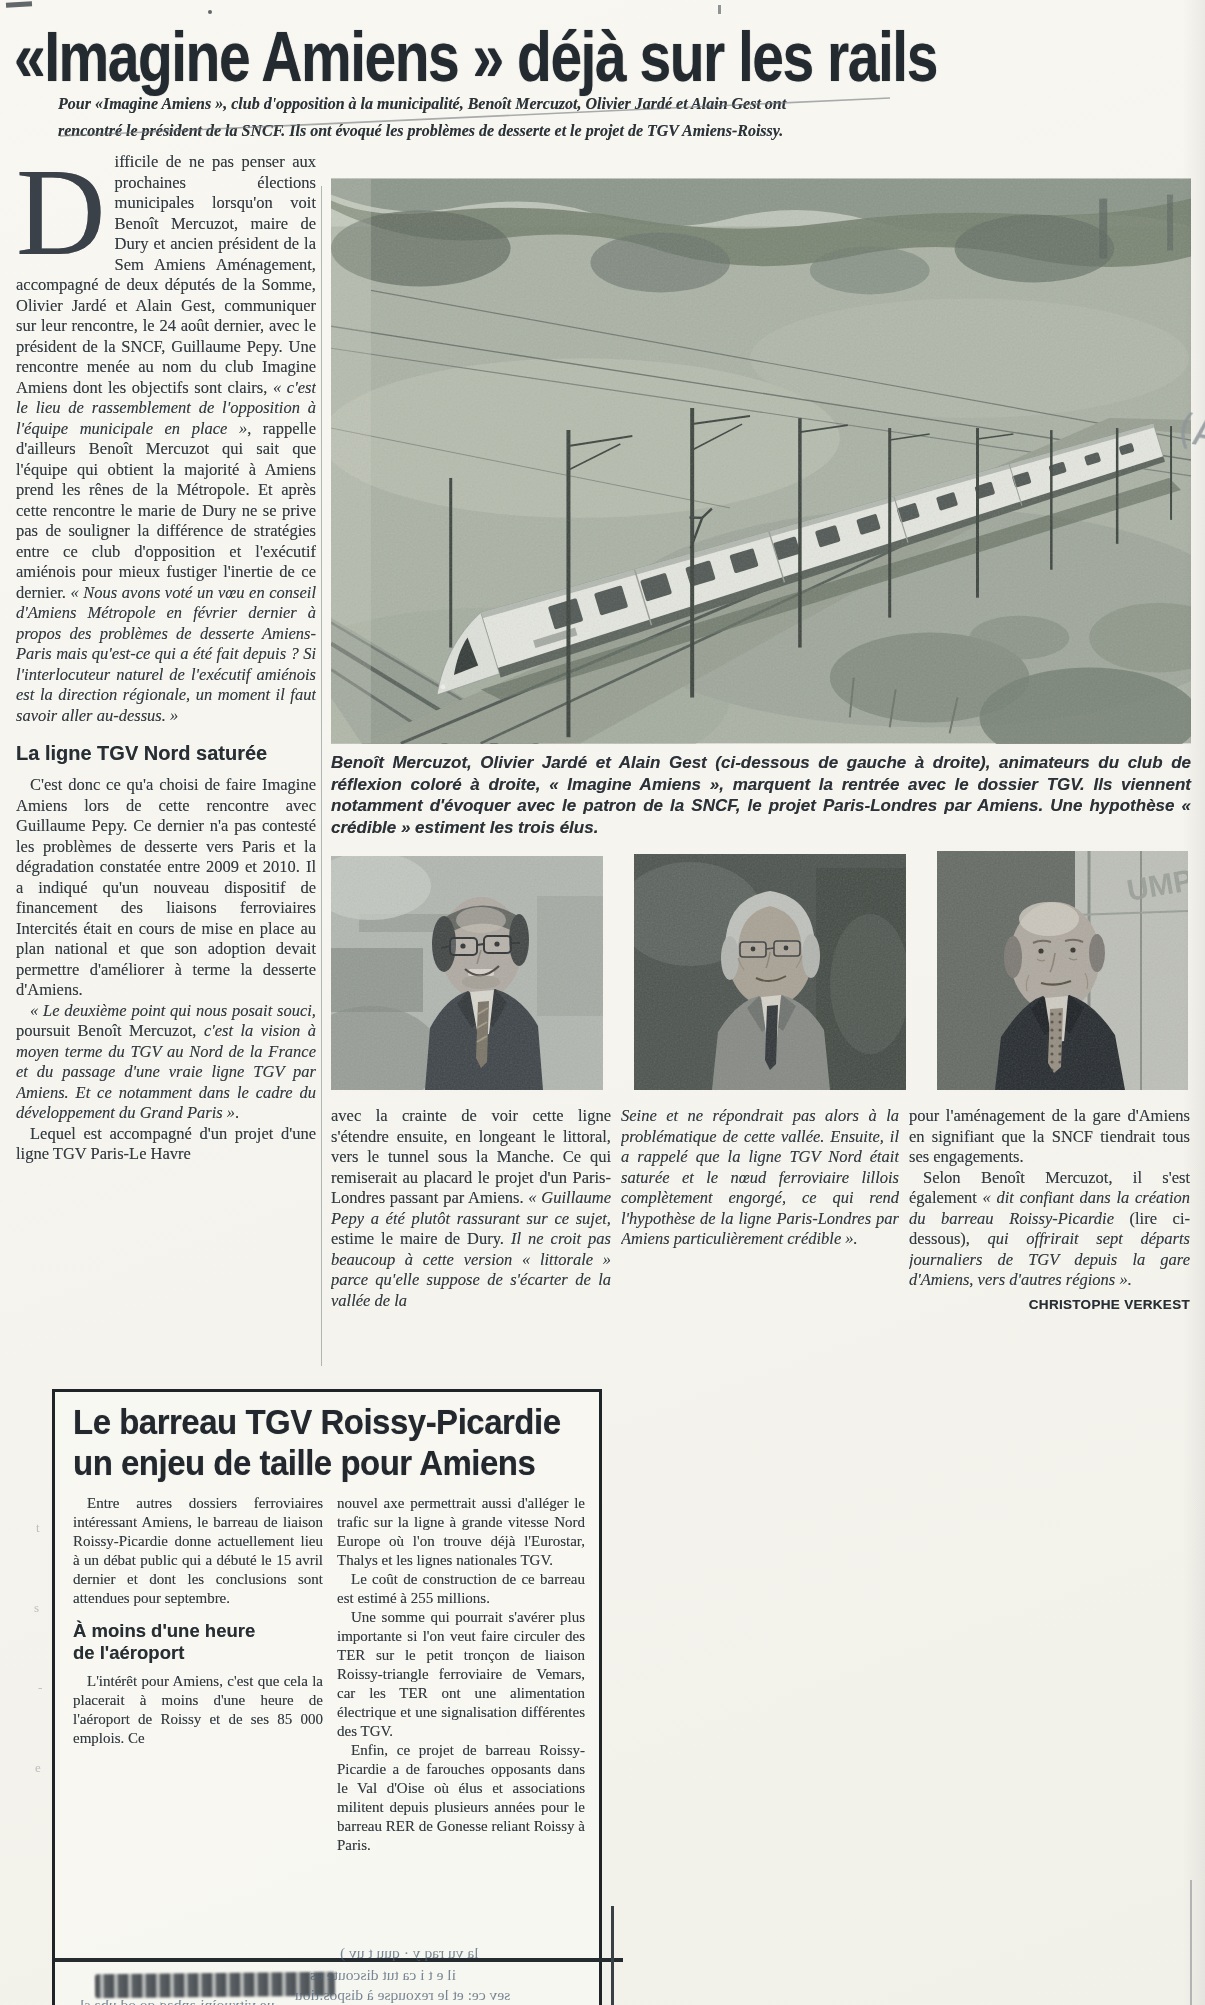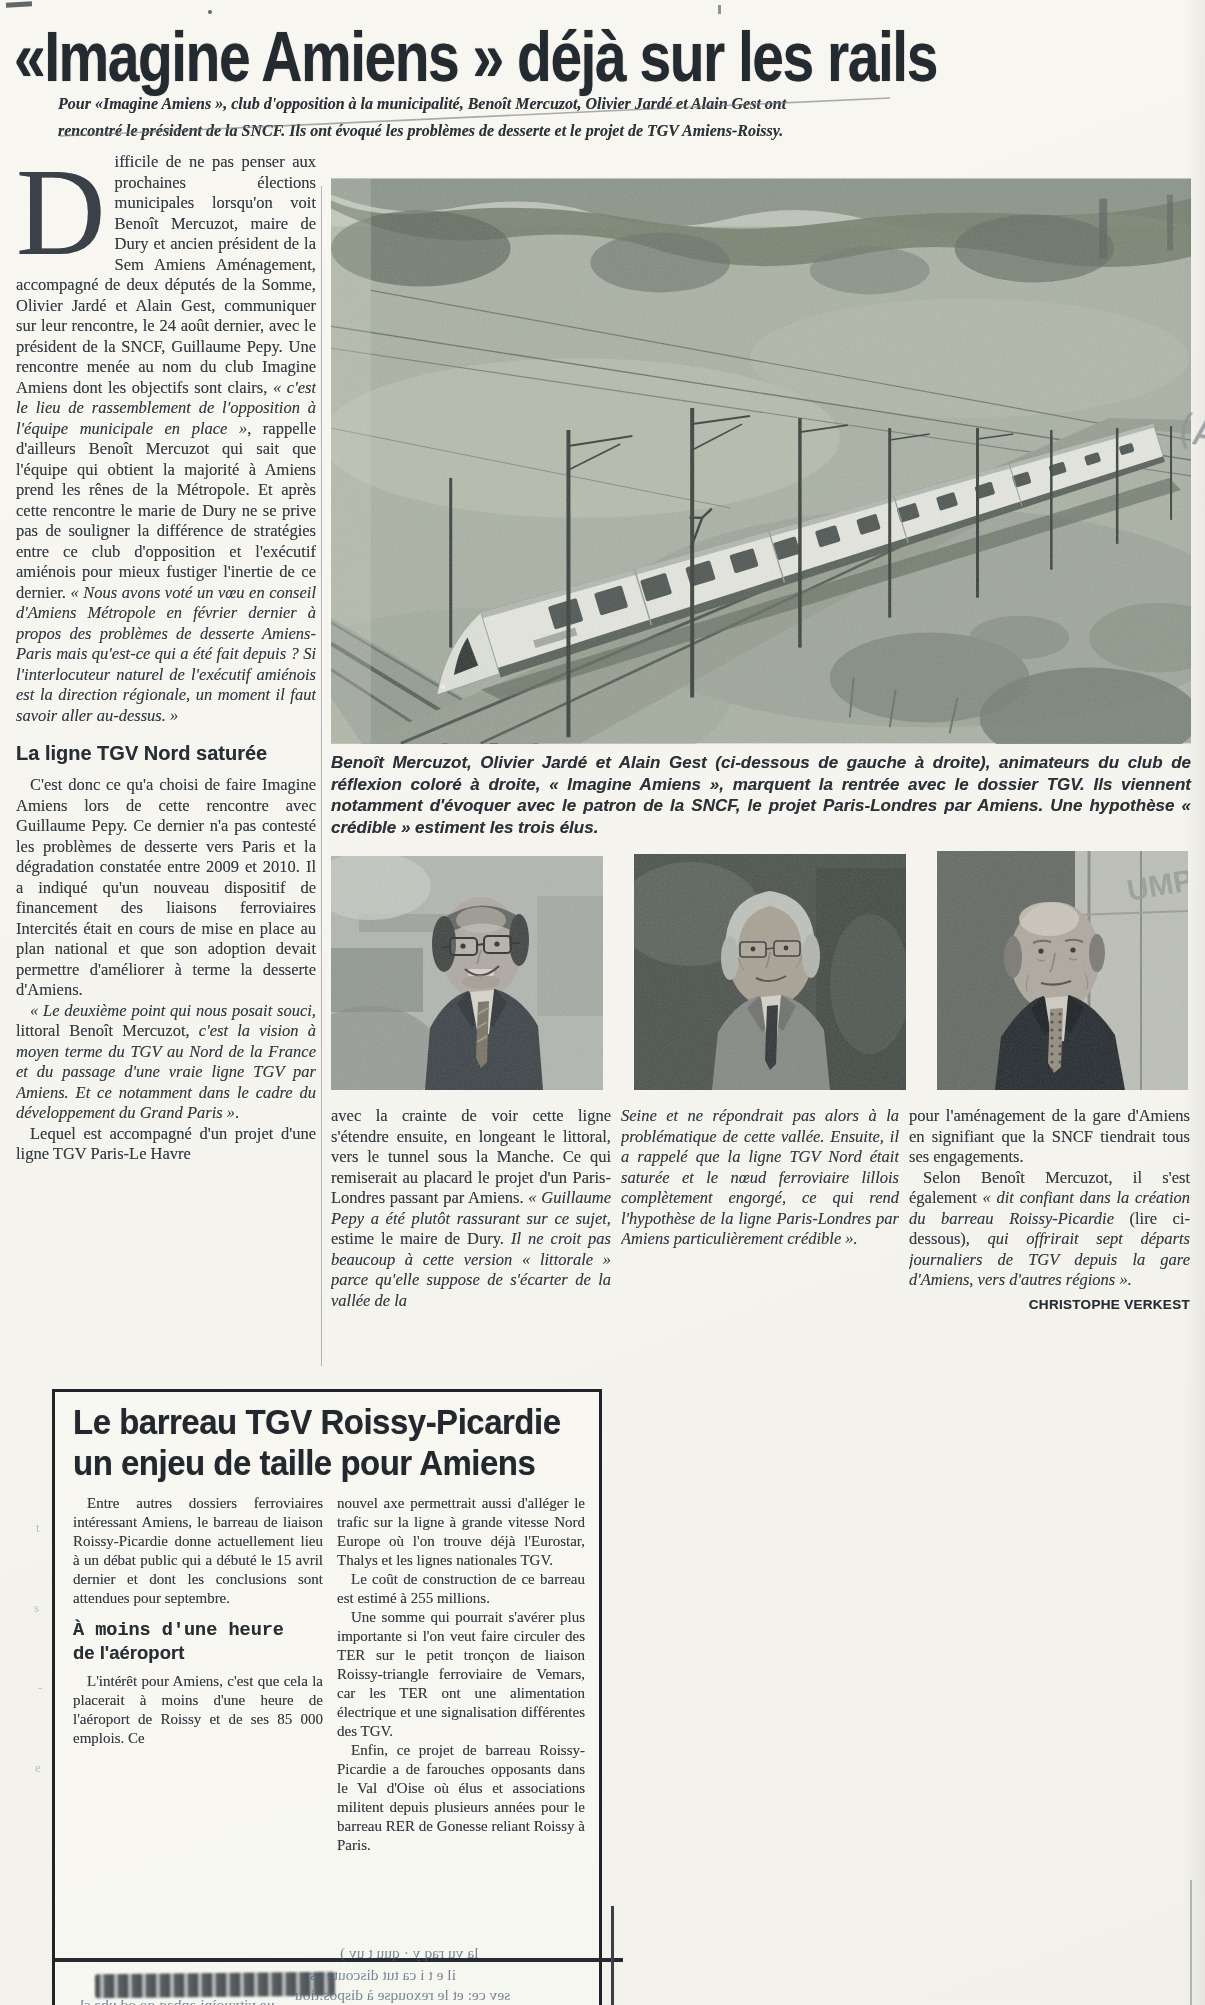--- a/index.html
+++ b/index.html
@@ -77,21 +77,21 @@
   <svg class="abs" style="left:40px;top:86px;pointer-events:none;" width="880" height="60">
     <line x1="20" y1="50" x2="850" y2="12" stroke="#74797d" stroke-width="1.6" opacity=".6"></line>
   </svg>
 
   <div class="abs vrule" style="left:321px;top:186px;width:1px;height:1180px;"></div>
 
   <div class="abs bodycol" style="left:16px;top:152px;width:300px;height:1216px;">
     <p class="bp"><span class="dropcap">D</span><span><span>ifficile de ne pas penser aux prochaines élections municipales lorsqu'on voit Benoît Mercuzot, maire de Dury et ancien président de la Sem Amiens Aménagement, accompagné de deux députés de la Somme, Olivier Jardé et Alain Gest, communiquer sur leur rencontre, le 24 août dernier, avec le président de la SNCF, Guillaume Pepy. Une rencontre menée au nom du club Imagine Amiens dont les objectifs sont clairs, </span><span class="seg-i">« c'est le lieu de rassemblement de l'opposition à l'équipe municipale en place »</span><span>, rappelle d'ailleurs Benoît Mercuzot qui sait que l'équipe qui obtient la majorité à Amiens prend les rênes de la Métropole. Et après cette rencontre le marie de Dury ne se prive pas de souligner la différence de stratégies entre ce club d'opposition et l'exécutif amiénois pour mieux fustiger l'inertie de ce dernier. </span><span class="seg-i">« Nous avons voté un vœu en conseil d'Amiens Métropole en février dernier à propos des problèmes de desserte Amiens-Paris mais qu'est-ce qui a été fait depuis ? Si l'interlocuteur naturel de l'exécutif amiénois est la direction régionale, un moment il faut savoir aller au-dessus. »</span></span></p>
     <h2 class="subhead">La ligne TGV  Nord saturée</h2>
     <p class="bp ind">C'est donc ce qu'a choisi de faire Imagine Amiens lors de cette rencontre avec Guillaume Pepy. Ce dernier n'a pas contesté les problèmes de desserte vers Paris et la dégradation constatée entre 2009 et 2010. Il a indiqué qu'un nouveau dispositif de financement des liaisons ferroviaires Intercités était en cours de mise en place au plan national et que son adoption devait permettre d'améliorer à terme la desserte d'Amiens.</p>
-    <p class="bp ind"><span class="seg-i">« Le deuxième point qui nous posait souci, </span><span>littoral Benoît Mercuzot, </span><span class="seg-i">c'est la vision à moyen terme du TGV au Nord de la France et du passage d'une vraie ligne TGV par Amiens. Et ce notamment dans le cadre du développement du Grand Paris »</span><span>.</span></p>
+    <p class="bp ind"><span class="seg-i">« Le deuxième point qui nous posait souci, </span><span>poursuit Benoît Mercuzot, </span><span class="seg-i">c'est la vision à moyen terme du TGV au Nord de la France et du passage d'une vraie ligne TGV par Amiens. Et ce notamment dans le cadre du développement du Grand Paris »</span><span>.</span></p>
     <p class="bp ind">Lequel est accompagné d'un projet d'une ligne TGV Paris-Le Havre</p>
   </div>
 
   <figure class="abs" style="left:331px;top:178px;">
     <svg class="photo" width="860" height="566" viewBox="0 0 862 566">
       <defs>
         <filter id="nz1">
             <feTurbulence type="fractalNoise" baseFrequency="0.55" numOctaves="2" stitchTiles="stitch"></feTurbulence>
             <feColorMatrix type="saturate" values="0"></feColorMatrix>
           </filter>
@@ -329,21 +329,21 @@
   </div>
 
   <section class="abs boxed" style="left:52px;top:1389px;">
     <h2 class="abs boxhead" style="left:18px;top:10px;">
       <span style="display:block;">Le barreau TGV Roissy-Picardie</span>
       <span style="display:block;">un enjeu de taille pour Amiens</span>
     </h2>
     <div class="abs boxcol" style="left:18px;top:102px;width:250px;height:445px;">
       <p class="bp ind">Entre autres dossiers ferroviaires intéressant Amiens, le barreau de liaison Roissy-Picardie donne actuellement lieu à un débat public qui a débuté le 15 avril dernier et dont les conclusions sont attendues pour septembre.</p>
       <h3 class="boxsub">
-        <span style="display:block;font-family:Liberation Mono, monospace;">À moins d'une heure</span>
+        <span style="display:block;">À moins d'une heure</span>
         <span style="display:block;">de l'aéroport</span>
       </h3>
       <p class="bp ind">L'intérêt pour Amiens, c'est que cela la placerait à moins d'une heure de l'aéroport de Roissy et de ses 85 000 emplois. Ce</p>
     </div>
     <div class="abs boxcol" style="left:282px;top:102px;width:248px;height:452px;">
       <p class="bp">nouvel axe permettrait aussi d'alléger le trafic sur la ligne à grande vitesse Nord Europe où l'on trouve déjà l'Eurostar, Thalys et les lignes nationales TGV.</p>
       <p class="bp ind">Le coût de construction de ce barreau est estimé à 255 millions.</p>
       <p class="bp ind">Une somme qui pourrait s'avérer plus importante si l'on veut faire circuler des TER sur le petit tronçon de liaison Roissy-triangle ferroviaire de Vemars, car les TER ont une alimentation électrique et une signalisation différentes des TGV.</p>
       <p class="bp ind">Enfin, ce projet de barreau Roissy-Picardie a de farouches opposants dans le Val d'Oise où élus et associations militent depuis plusieurs années pour le barreau RER de Gonesse reliant Roissy à Paris.</p>
     </div>

